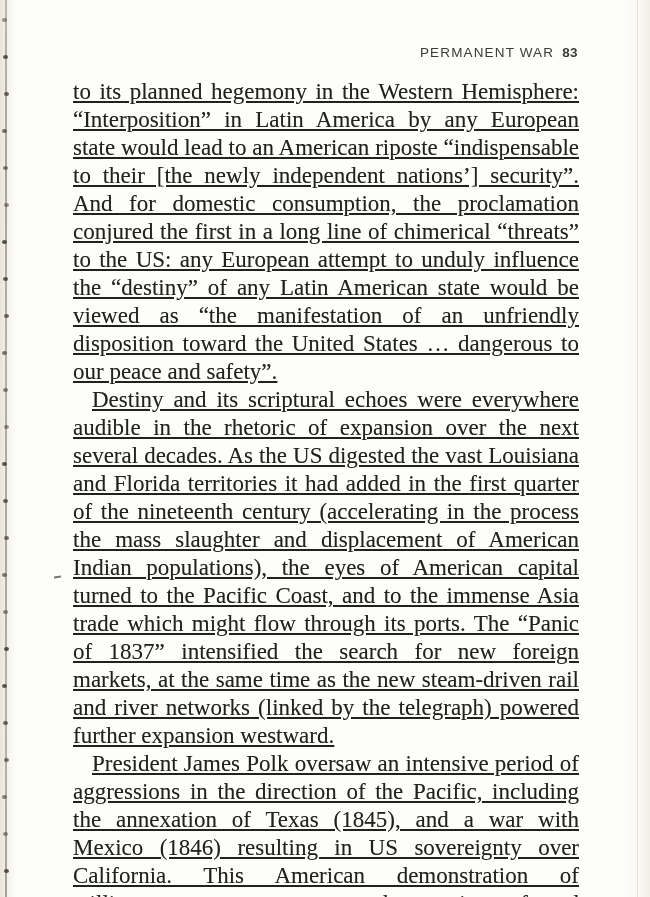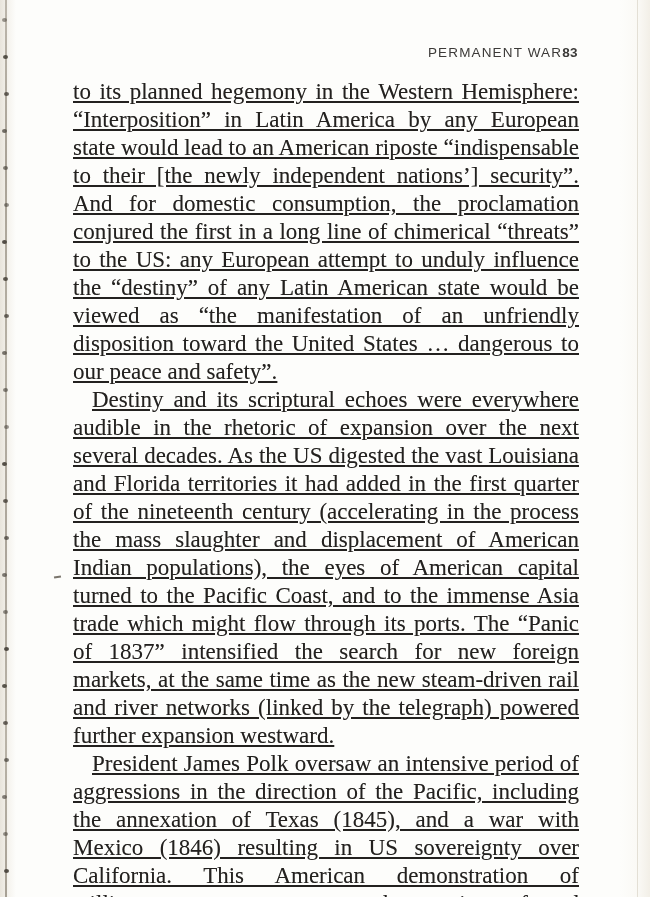--- a/index.html
+++ b/index.html
@@ -95,21 +95,21 @@
     font-size: 13.5px;
     letter-spacing: 1.05px;
     color: #3b3ب3b;
     color: #3c3a38;
     white-space: nowrap;
   }
   #running-head .rh-title { letter-spacing: 1.15px; }
   #running-head .rh-folio {
     font-weight: bold;
     letter-spacing: .4px;
-    margin-left: 0;
+    margin-left: 8px;
   }
 
   
   #textblock {
     position: absolute;
     left: 73px;
     top: 78px;
     width: 506px;
     font-size: 23px;
     line-height: 28px;

